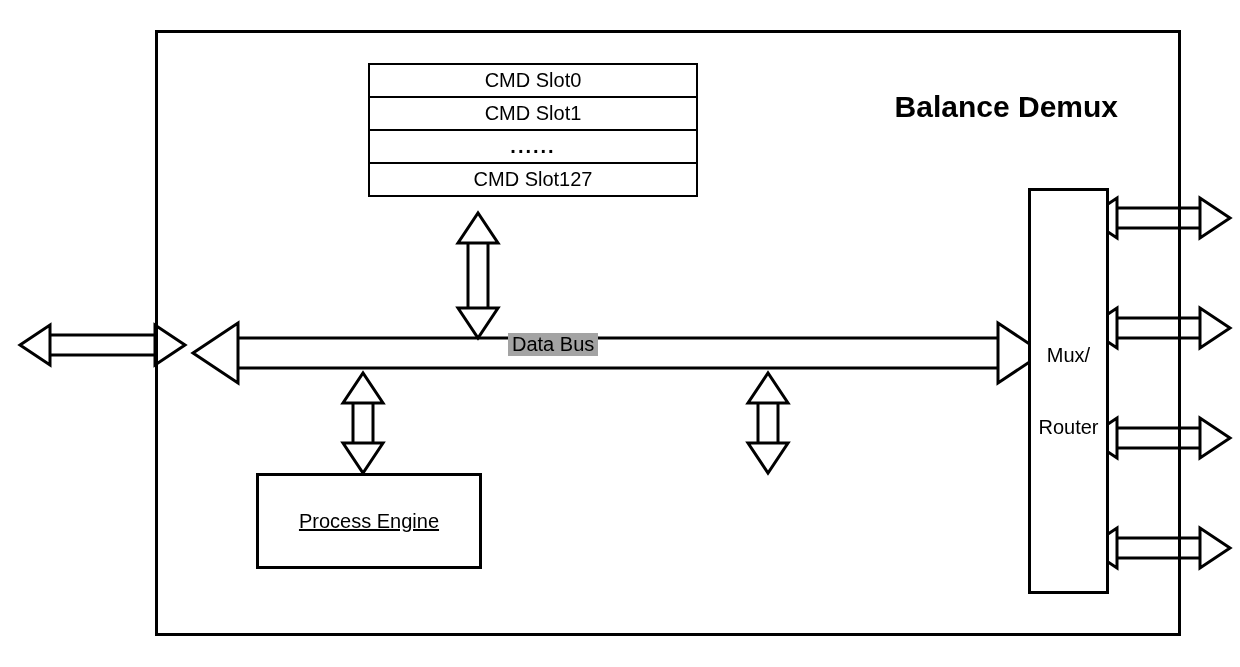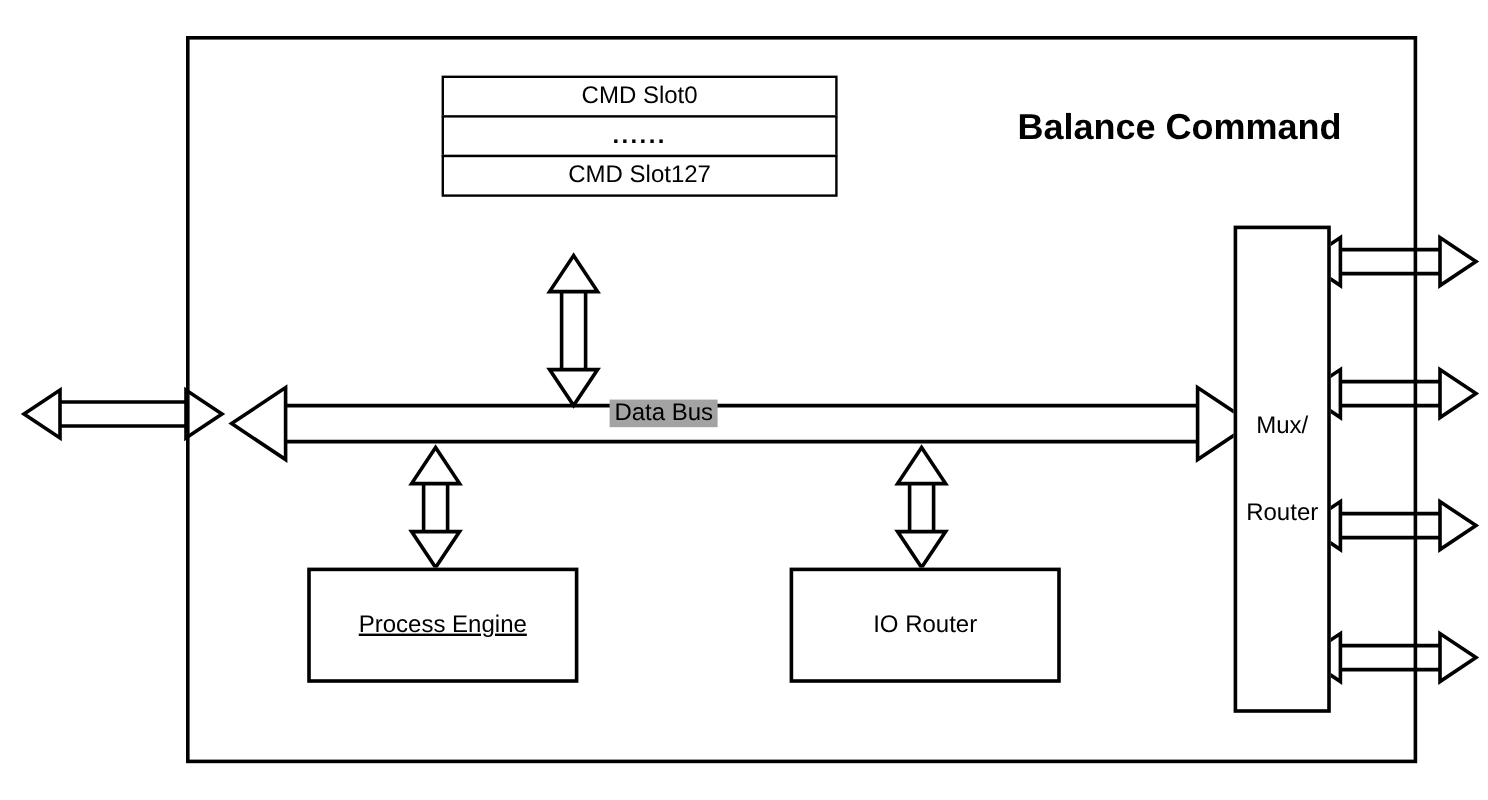--- a/index.html
+++ b/index.html
@@ -128,25 +128,26 @@
     <line class="arrow-line" x1="1117" y1="558" x2="1200" y2="558"></line>
     <polygon class="arrow-head" points="1117,528 1117,568 1087,548"></polygon>
     <polygon class="arrow-head" points="1200,528 1200,568 1230,548"></polygon>
   </g>
 </svg>
 
 <div class="container">
 
   <div class="title">
     <br>
-    <span>Balance Command</span>
+    <span>Balance Demux</span>
   </div>
 
   <div class="slot-stack">
     <div class="slot">CMD Slot0</div>
+    <div class="slot">CMD Slot1</div>
     <div class="slot ellipsis">......</div>
     <div class="slot">CMD Slot127</div>
   </div>
 
   <svg width="1020" height="600" style="left:0;top:0;pointer-events:none">
     <g>
       <line class="arrow-line" x1="80" y1="305" x2="840" y2="305"></line>
       <line class="arrow-line" x1="80" y1="335" x2="840" y2="335"></line>
       <polygon class="arrow-head" points="80,290 80,350 35,320"></polygon>
       <polygon class="arrow-head" points="840,290 840,350 885,320"></polygon>
@@ -173,22 +174,19 @@
       <polygon class="arrow-head" points="590,410 630,410 610,440"></polygon>
     </g>
   </svg>
 
   <div class="data-bus-label">Data Bus</div>
 
   <div class="box process-engine">
     <span>Process Engine</span>
   </div>
 
-  <div class="box io-router">
-    <span>IO Router</span>
-  </div>
 
   <div class="box mux">
     <span>Mux/</span>
     <span>Router</span>
   </div>
 
 </div>
 
 </body></html>

